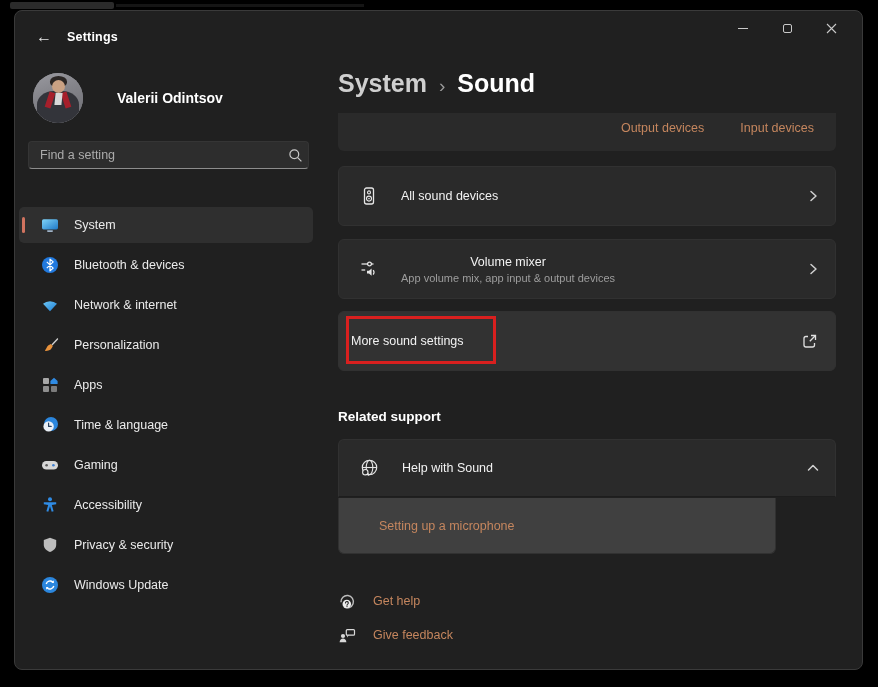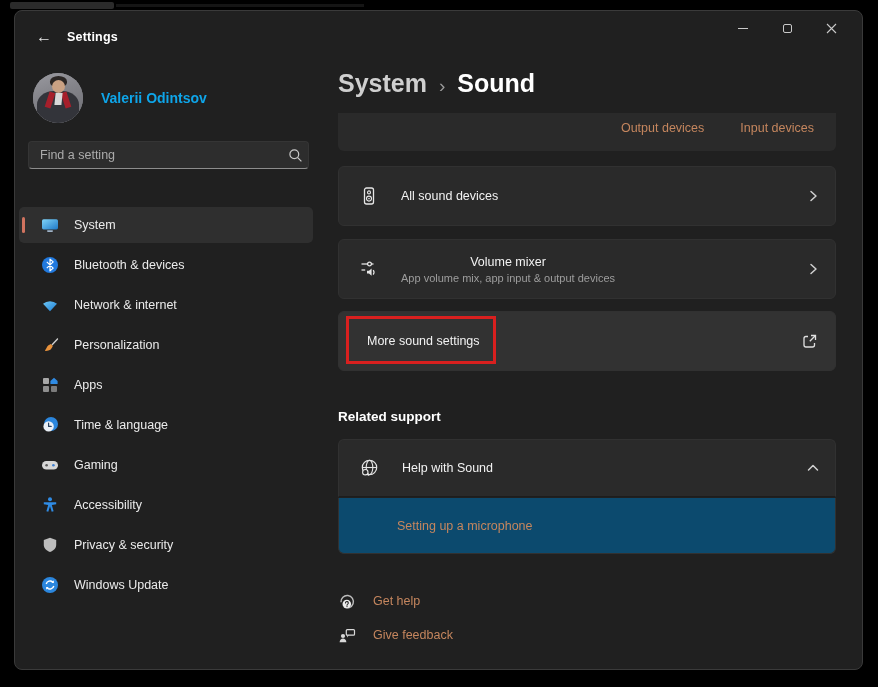--- a/index.html
+++ b/index.html
@@ -42,22 +42,22 @@
     border-radius:50%; background:#c9a183; }
   .avatar .jacket { position:absolute; left:4px; top:18px; width:42px; height:34px;
     border-radius:40% 40% 0 0; background:#33343a; }
   .avatar .shirt { position:absolute; left:22px; top:20px; width:7px; height:12px;
     background:#d8d8d8; transform:skewX(-6deg); }
   .avatar .lapel-l { position:absolute; left:14px; top:19px; width:6px; height:16px;
     background:#a61f2b; transform:rotate(18deg); }
   .avatar .lapel-r { position:absolute; left:30px; top:19px; width:6px; height:16px;
     background:#a61f2b; transform:rotate(-18deg); }
 
-  .profile-name { position:absolute; left:86px; top:79px; font-size:14px;
-    font-weight:700; color:#0ea5e9; }
+  .profile-name { position:absolute; left:102px; top:79px; font-size:14px;
+    font-weight:700; color:#ffffff; }
 
   
   .searchbox { position:absolute; left:13px; top:130px; width:281px; height:28px;
     background:#2d2d2d; border:1px solid #353535; border-bottom:1px solid #8d8d8d;
     border-radius:4px; display:flex; align-items:center; }
   .searchbox input { flex:1; background:transparent; border:none; outline:none;
     color:#e3e3e3; font-size:12.5px; padding:0 8px 0 11px;
     font-family:"Liberation Sans", sans-serif; }
   .searchbox input::placeholder { color:#ababab; }
   .search-ic { width:26px; display:flex; justify-content:center; }
@@ -96,23 +96,23 @@
 
   .annotation-box { position:absolute; left:331px; top:305px; width:150px;
     height:48px; border:3px solid #d9201f; z-index:5; pointer-events:none; }
 
   .section-heading { position:absolute; left:323px; top:398px; font-size:13.5px;
     font-weight:700; color:#ffffff; }
 
   .help-card { position:absolute; left:323px; top:428px; width:498px; height:58px;
     background:#2a2a2a; border:1px solid #313131; border-bottom:1px solid #1d1d1d;
     border-radius:6px 6px 0 0; display:flex; align-items:center; cursor:pointer; }
-  .help-expanded { position:absolute; left:323px; top:487px; width:498px; height:56px;
-    background:#0c4a6e; border:1px solid #313131; border-top:none;
-    border-radius:0 0 6px 6px; display:flex; align-items:center; padding-left:58px; }
+  .help-expanded { position:absolute; left:323px; top:487px; width:438px; height:56px;
+    background:#404040; border:1px solid #313131; border-top:none;
+    border-radius:0 0 6px 6px; display:flex; align-items:center; padding-left:40px; }
 
   .footer-row { position:absolute; left:323px; display:flex; align-items:center;
     gap:17px; height:20px; cursor:pointer; }
   .footer-row .fic { width:18px; height:18px; display:flex; }
 
   svg { display:block; }
 </style>
 </head>
 <body>
 
@@ -306,21 +306,21 @@
         <span class="card-sub">App volume mix, app input &amp; output devices</span>
       </span>
       <span class="card-chev">
         <svg width="16" height="16" viewBox="0 0 16 16">
           <path d="M6 3.5 L11 8 L6 12.5" stroke="#d0d0d0" stroke-width="1.5" fill="none" stroke-linecap="round" stroke-linejoin="round"></path>
         </svg>
       </span>
     </div>
 
     <div class="card" style="top:300px; background:#323232;">
-      <span class="card-title" style="margin-left:28px;">More sound settings</span>
+      <span class="card-title" style="margin-left:12px;">More sound settings</span>
       <span class="card-chev" style="margin-right:16px;">
         <svg width="19" height="19" viewBox="0 0 19 19">
           <path d="M8 4.5 H6 a2 2 0 0 0 -2 2 v6.5 a2 2 0 0 0 2 2 h6.5 a2 2 0 0 0 2-2 V11" stroke="#e0e0e0" stroke-width="1.3" fill="none"></path>
           <path d="M11 3.5 h4.5 v4.5" stroke="#e0e0e0" stroke-width="1.3" fill="none"></path>
           <path d="M15.2 3.8 L9.8 9.2" stroke="#e0e0e0" stroke-width="1.3"></path>
         </svg>
       </span>
     </div>
 
     <div class="annotation-box"></div>

